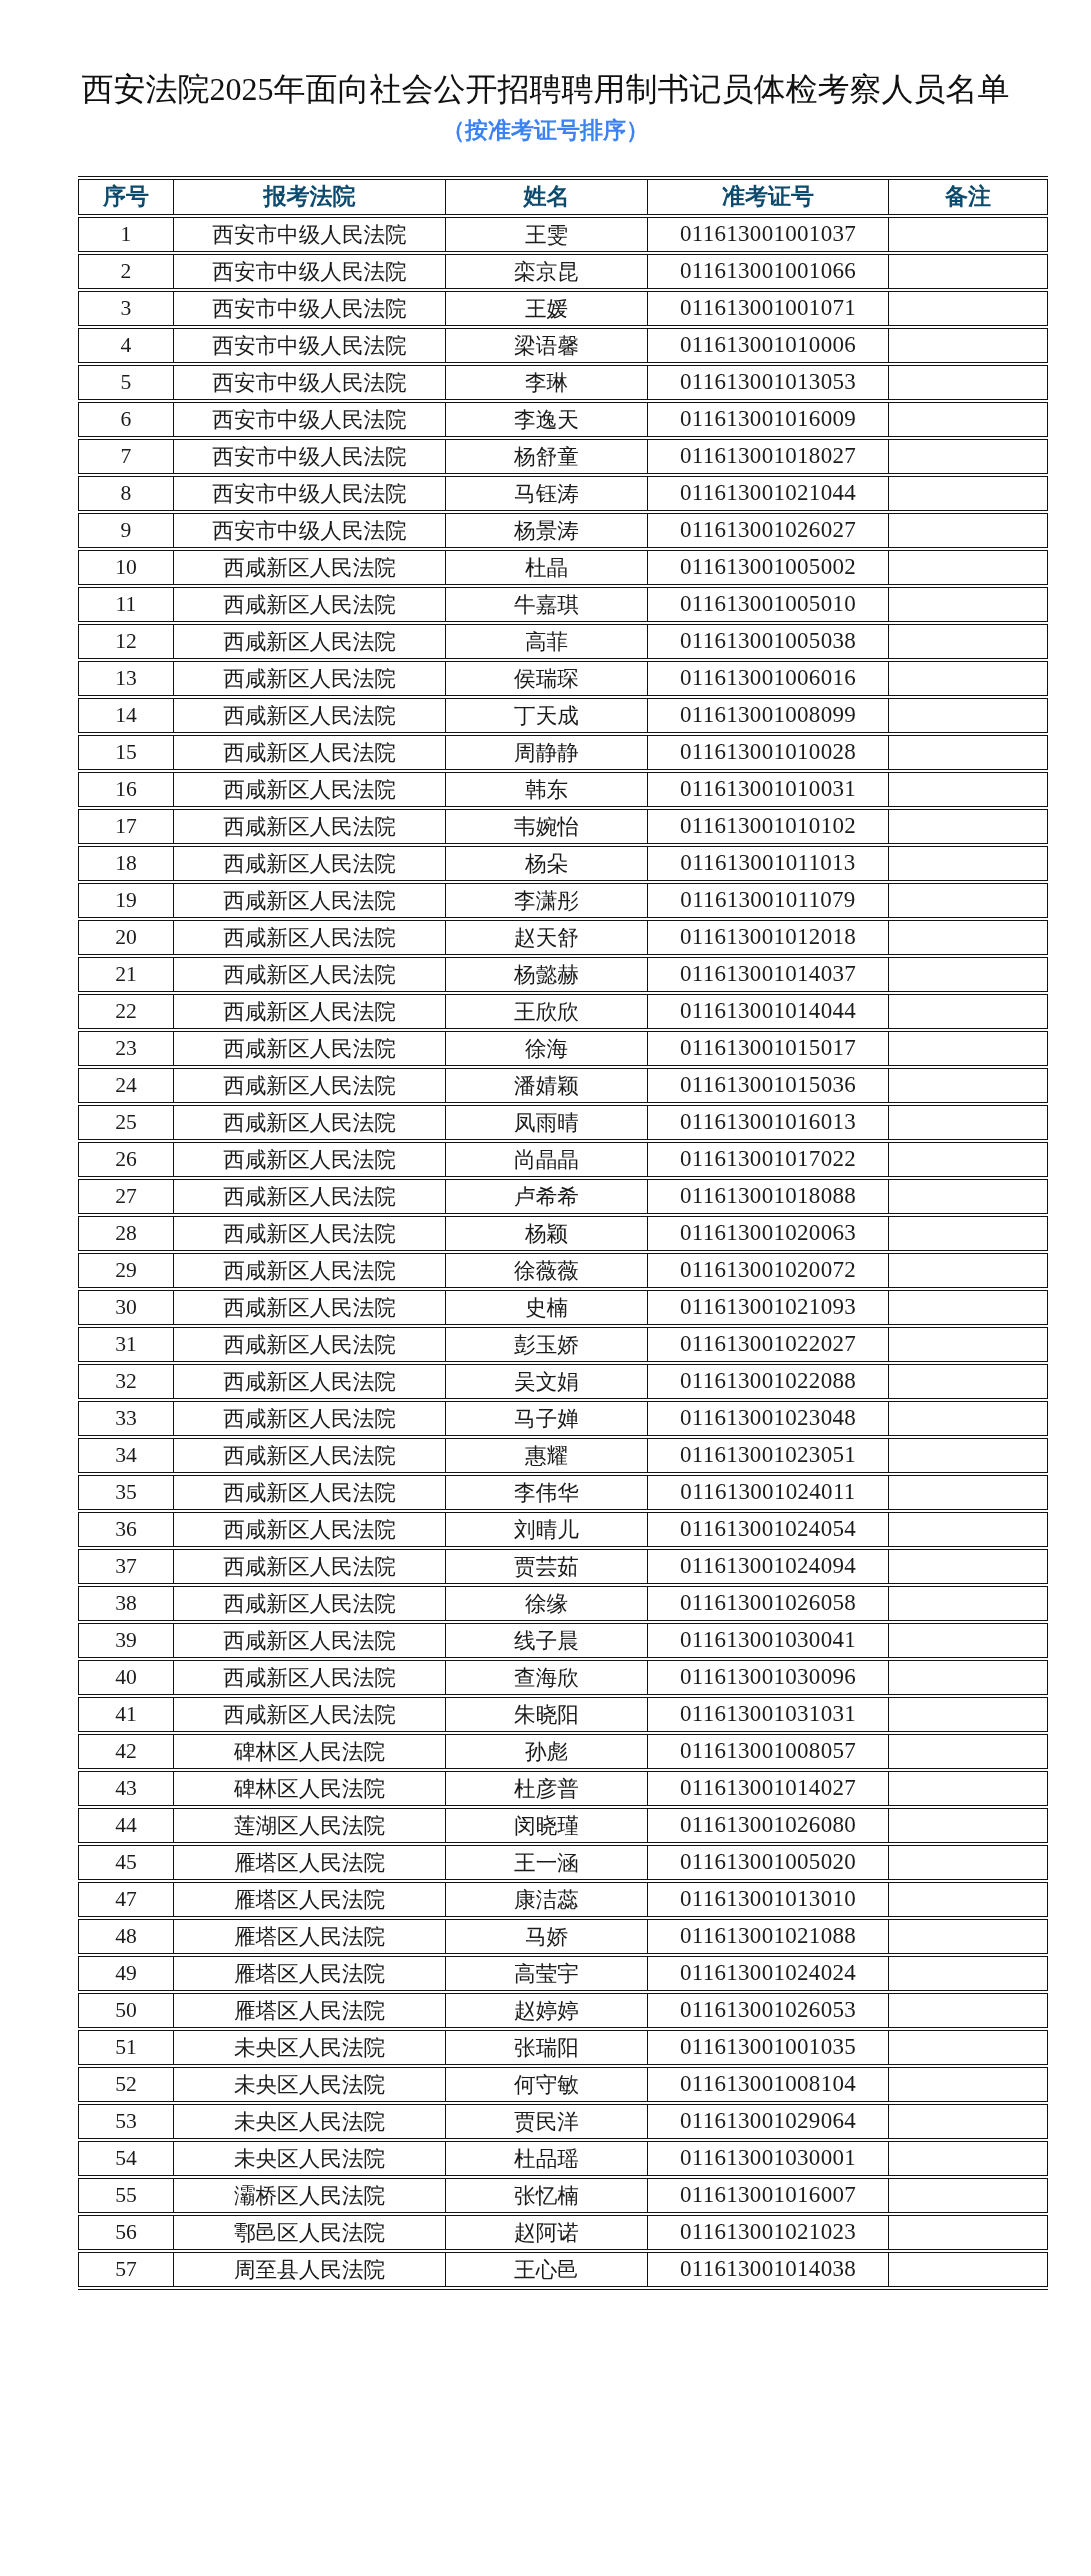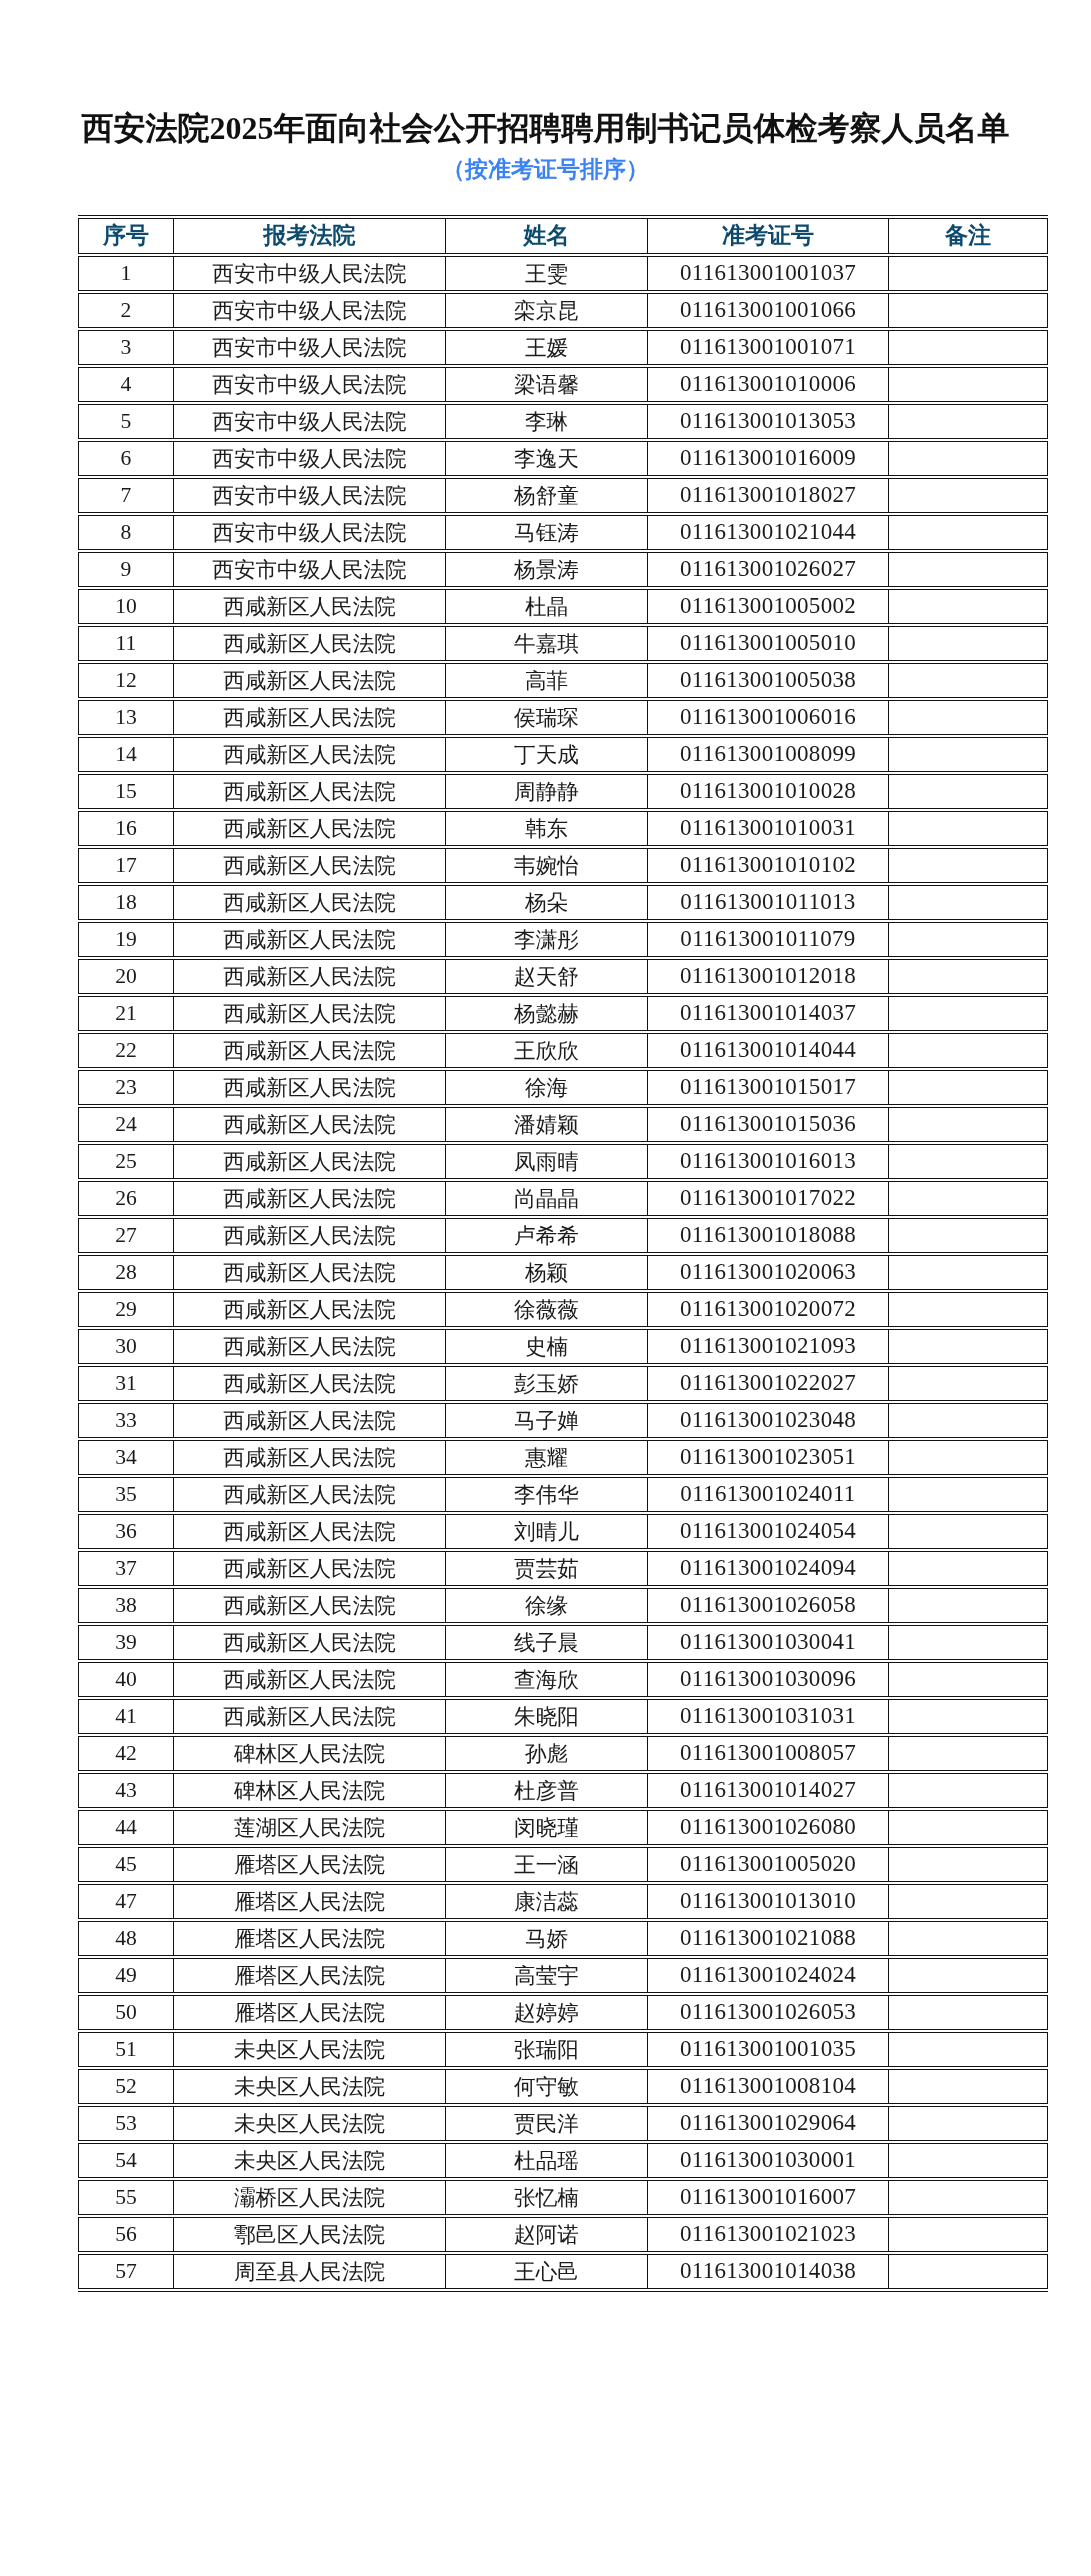--- a/index.html
+++ b/index.html
@@ -9,24 +9,24 @@
   }
   body {
     width: 1091px;
     height: 2666px;
     font-family: "Liberation Serif", "DejaVu Serif", serif;
     color: #161616;
     overflow: hidden;
   }
   .doc-title {
     margin: 0;
-    padding-top: 112px;
+    padding-top: 73px;
     text-align: center;
     font-size: 32px;
-    font-weight: 700;
+    font-weight: 400;
     line-height: 1.05;
     letter-spacing: 0px;
     color: #111;
   }
   .doc-subtitle {
     margin: 0;
     margin-top: 8.2px;
     text-align: center;
     font-size: 23px;
     font-weight: 700;
@@ -338,20 +338,27 @@
   </tr>
 
   <tr>
     <td class="cell-seq">31</td>
     <td class="cell-court">西咸新区人民法院</td>
     <td class="cell-name">彭玉娇</td>
     <td class="cell-exam">011613001022027</td>
     <td class="cell-note"></td>
   </tr>
 
+  <tr>
+    <td class="cell-seq">32</td>
+    <td class="cell-court">西咸新区人民法院</td>
+    <td class="cell-name">吴文娟</td>
+    <td class="cell-exam">011613001022088</td>
+    <td class="cell-note"></td>
+  </tr>
 
   <tr>
     <td class="cell-seq">33</td>
     <td class="cell-court">西咸新区人民法院</td>
     <td class="cell-name">马子婵</td>
     <td class="cell-exam">011613001023048</td>
     <td class="cell-note"></td>
   </tr>
 
   <tr>

